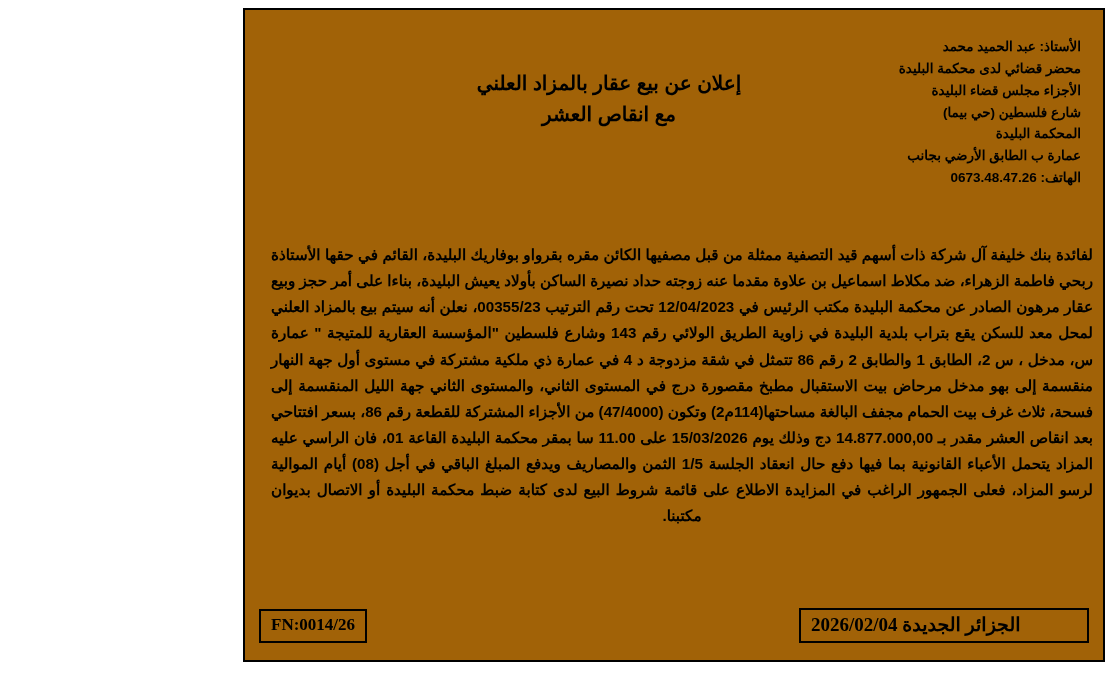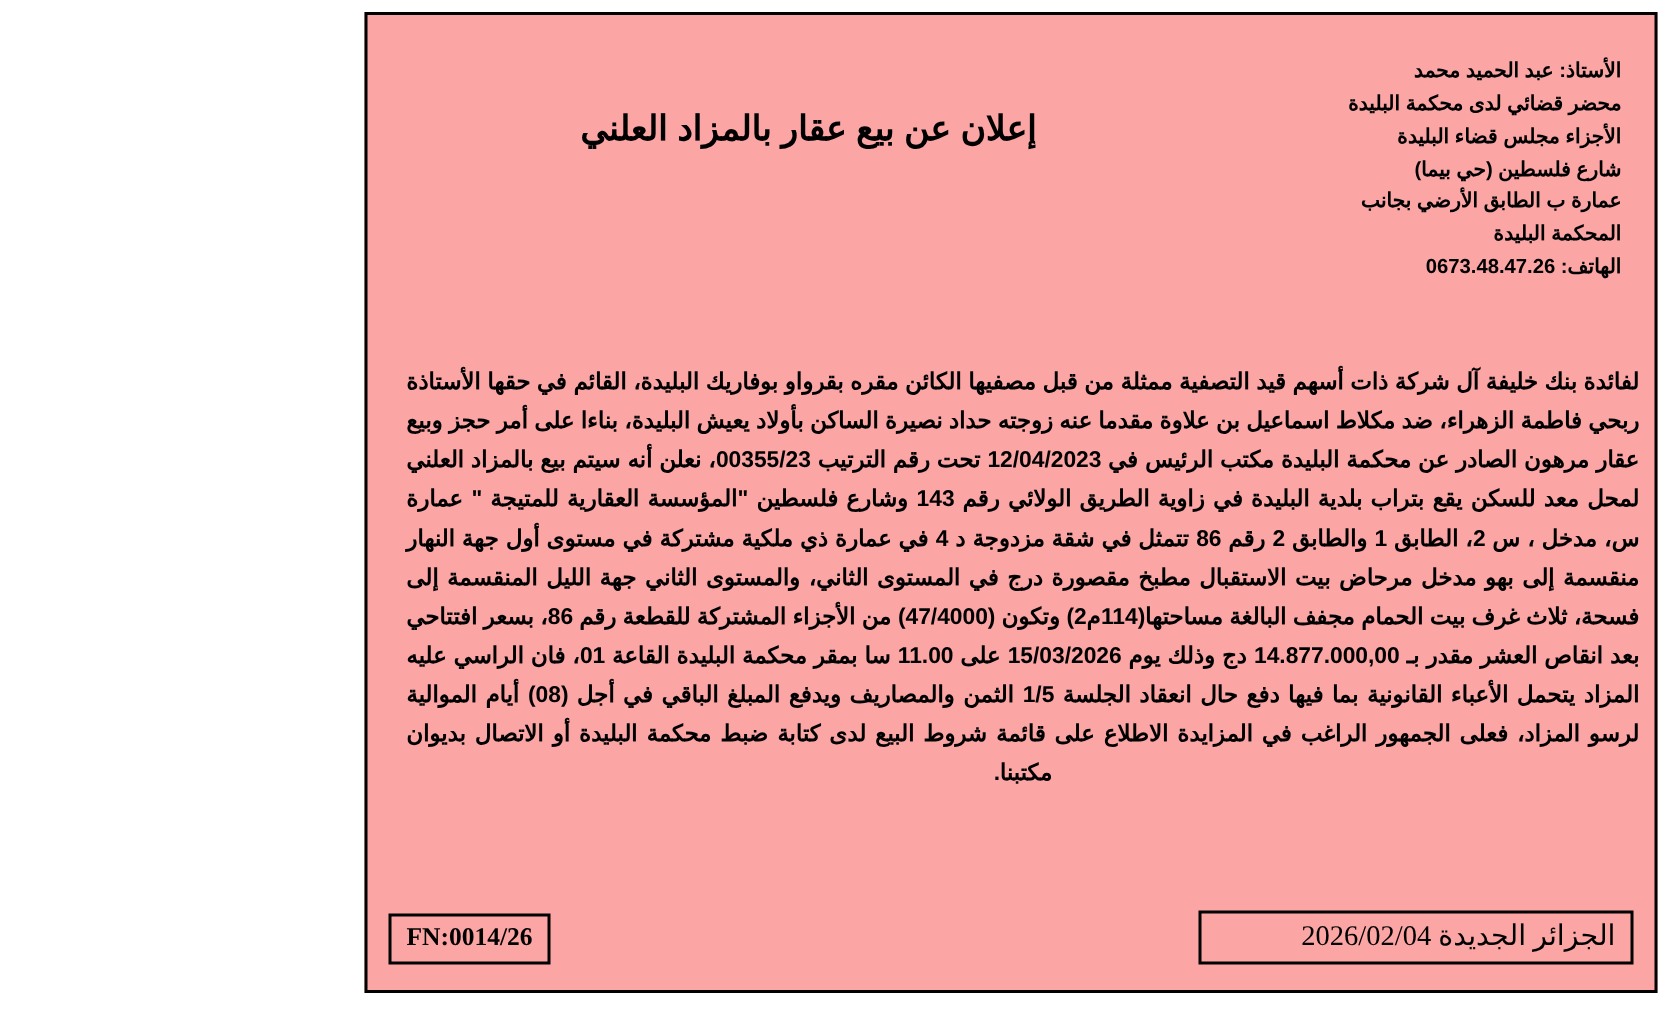--- a/index.html
+++ b/index.html
@@ -17,21 +17,21 @@
   }
 
   .page {
     position: absolute;
     left: 243px;
     top: 8px;
     width: 862px;
     height: 654px;
     border: 2px solid #000000;
     box-sizing: border-box;
-    background: #fca5a5;
+    background: #a16207;
   }
 
   
   .officer-block {
     position: absolute;
     top: 26px;
     right: 22px;
     width: 330px;
     text-align: right;
     direction: rtl;
@@ -40,25 +40,25 @@
     line-height: 1.62;
   }
   .officer-block div {
     white-space: nowrap;
   }
 
   
   .title-block {
     position: absolute;
     top: 58px;
-    right: 296px;
+    right: 284px;
     width: 420px;
-    text-align: left;
+    text-align: center;
     direction: rtl;
-    font-size: 23px;
+    font-size: 20px;
     font-weight: bold;
     line-height: 1.55;
   }
 
   
   .body-block {
     position: absolute;
     top: 232px;
     right: 10px;
     left: 26px;
@@ -75,25 +75,25 @@
 
   
   .footer-place {
     position: absolute;
     bottom: 17px;
     right: 14px;
     min-width: 290px;
     border: 2px solid #000000;
     box-sizing: border-box;
     padding: 3px 10px 5px 10px;
-    text-align: right;
+    text-align: left;
     direction: rtl;
     font-family: "Liberation Serif", serif;
     font-size: 19px;
-    font-weight: normal;
+    font-weight: bold;
     letter-spacing: 0.5px;
   }
   .footer-ref {
     position: absolute;
     bottom: 17px;
     left: 14px;
     border: 2px solid #000000;
     box-sizing: border-box;
     padding: 4px 10px 6px 10px;
     text-align: center;
@@ -106,27 +106,28 @@
 </head>
 <body>
 
 <div class="page">
 
   <div class="officer-block">
     <div>الأستاذ: عبد الحميد محمد</div>
     <div>محضر قضائي لدى محكمة البليدة</div>
     <div>الأجزاء مجلس قضاء البليدة</div>
     <div>شارع فلسطين (حي بيما)</div>
+    <div>المحكمة البليدة</div>
     <div>عمارة ب الطابق الأرضي بجانب</div>
-    <div>المحكمة البليدة</div>
     <div>الهاتف: 0673.48.47.26</div>
   </div>
 
   <div class="title-block">
     <div>إعلان عن بيع عقار بالمزاد العلني</div>
+    <div>مع انقاص  العشر</div>
   </div>
 
   <div class="body-block">
     <p>لفائدة بنك خليفة آل شركة ذات أسهم قيد التصفية ممثلة من قبل مصفيها الكائن مقره بقرواو بوفاريك البليدة، القائم في حقها الأستاذة ربحي فاطمة الزهراء، ضد مكلاط اسماعيل بن علاوة مقدما عنه زوجته حداد نصيرة الساكن بأولاد يعيش البليدة، بناءا على أمر حجز وبيع عقار مرهون الصادر عن محكمة البليدة مكتب الرئيس في 12/04/2023 تحت رقم الترتيب 00355/23، نعلن أنه سيتم بيع بالمزاد العلني لمحل معد للسكن يقع بتراب بلدية البليدة في زاوية الطريق الولائي رقم 143 وشارع فلسطين "المؤسسة العقارية للمتيجة " عمارة س، مدخل ، س 2، الطابق 1 والطابق 2 رقم 86 تتمثل في شقة مزدوجة د 4 في عمارة ذي ملكية مشتركة في مستوى أول جهة النهار منقسمة إلى بهو مدخل مرحاض بيت الاستقبال مطبخ مقصورة درج في المستوى الثاني، والمستوى الثاني جهة الليل المنقسمة إلى فسحة، ثلاث غرف بيت الحمام مجفف البالغة مساحتها(114م2) وتكون (47/4000) من الأجزاء المشتركة للقطعة رقم 86، بسعر افتتاحي بعد انقاص العشر مقدر بـ 14.877.000,00 دج وذلك يوم 15/03/2026 على 11.00 سا بمقر محكمة البليدة القاعة 01، فان الراسي عليه المزاد يتحمل الأعباء القانونية بما فيها دفع حال انعقاد الجلسة 1/5 الثمن والمصاريف ويدفع المبلغ الباقي في أجل (08) أيام الموالية لرسو المزاد، فعلى الجمهور الراغب في المزايدة الاطلاع على قائمة شروط البيع لدى كتابة ضبط محكمة البليدة أو الاتصال بديوان مكتبنا.</p>
   </div>
 
   <div class="footer-place">الجزائر الجديدة 2026/02/04</div>
   <div class="footer-ref">FN:0014/26</div>
 
 </div>

